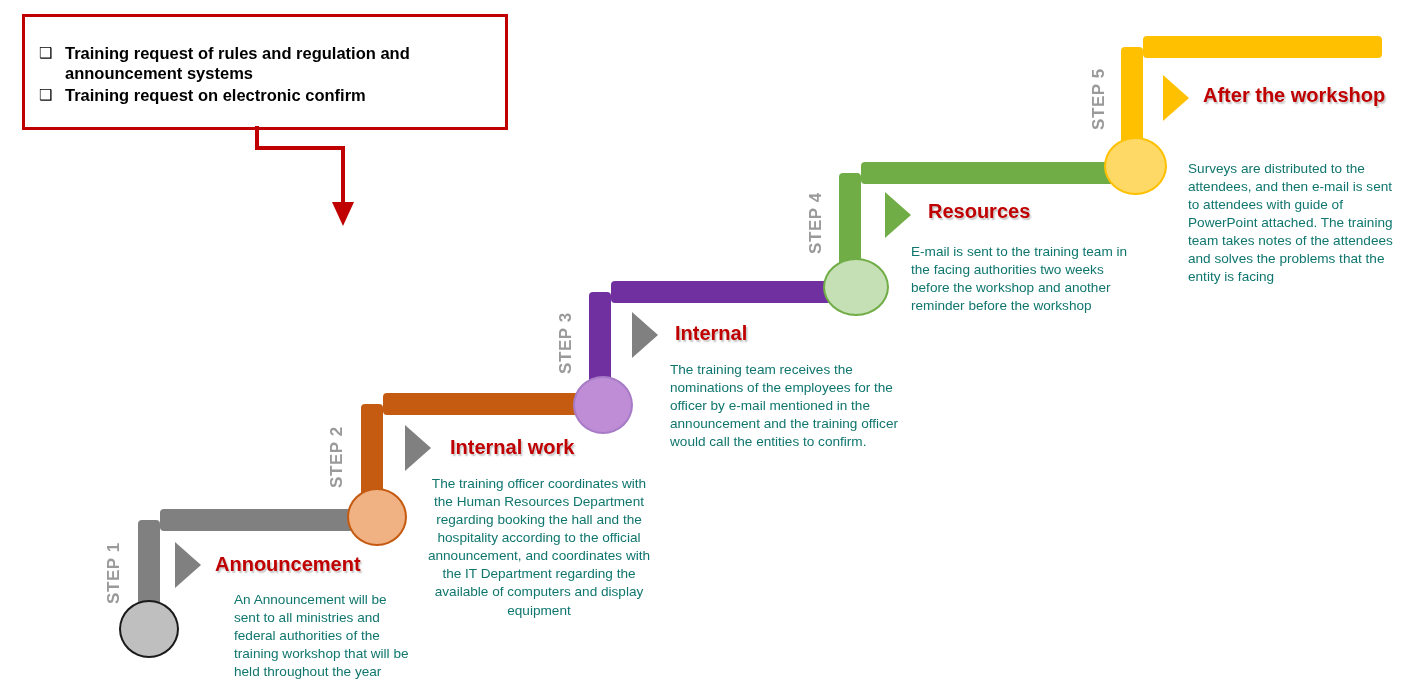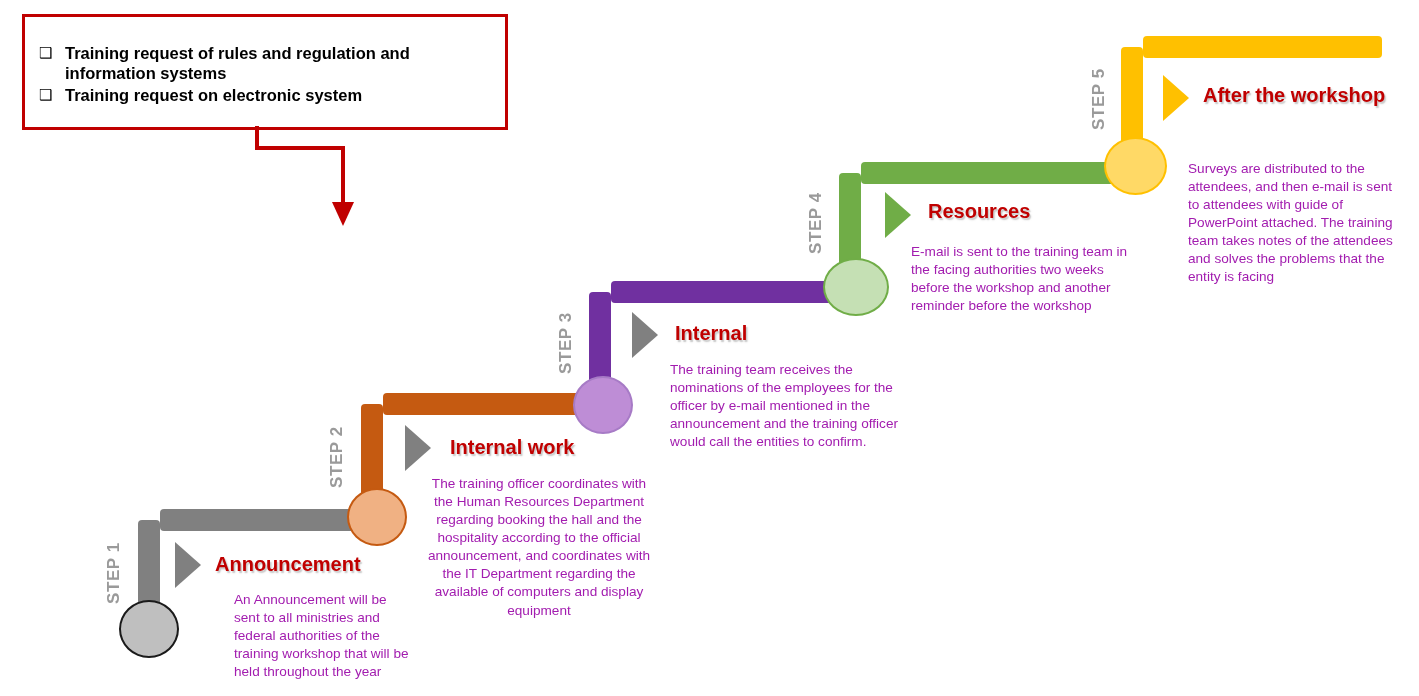--- a/index.html
+++ b/index.html
@@ -113,37 +113,37 @@
     font-size: 20px;
     font-weight: bold;
     color: #C00000;
     white-space: nowrap;
     text-shadow: 1.5px 1.5px 1.5px rgba(150,150,150,0.55);
   }
   .step-body {
     position: absolute;
     font-size: 13.6px;
     line-height: 1.33;
-    color: #a21caf;
+    color: #0f766e;
   }
 </style>
 </head>
 <body>
 
 <div id="canvas">
 
   <div class="callout-box">
     <div class="callout-list">
       <div class="callout-item">
         <span class="callout-bullet">❑</span>
-        <span class="callout-text">Training request of rules and regulation and information systems</span>
+        <span class="callout-text">Training request of rules and regulation and announcement systems</span>
       </div>
       <div class="callout-item">
         <span class="callout-bullet">❑</span>
-        <span class="callout-text">Training request on electronic system</span>
+        <span class="callout-text">Training request on electronic confirm</span>
       </div>
     </div>
   </div>
 
   <svg class="connector" viewBox="0 0 160 110" width="160" height="110">
     <path d="M 27,0 L 27,22 L 113,22 L 113,78" fill="none" stroke="#C00000" stroke-width="4"></path>
     <polygon points="102,76 124,76 113,100" fill="#C00000"></polygon>
   </svg>
 
   <div class="step">

